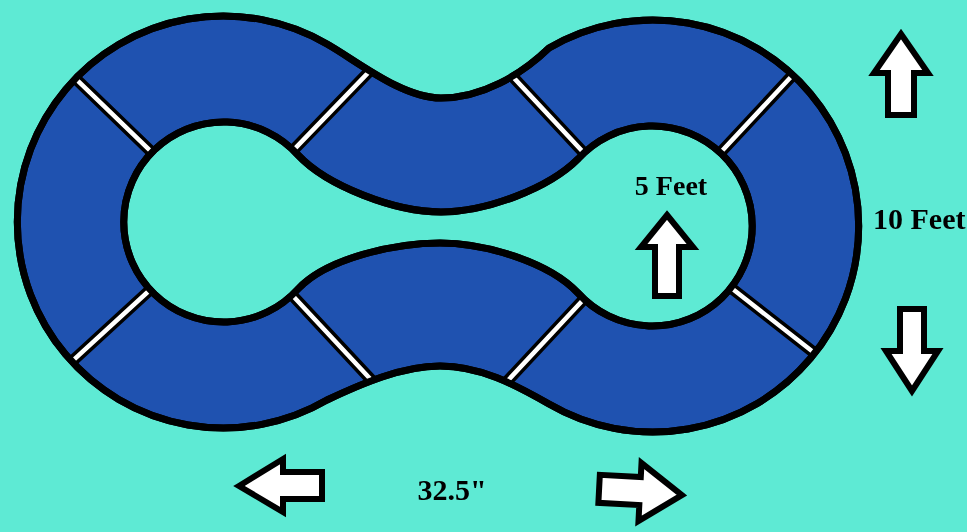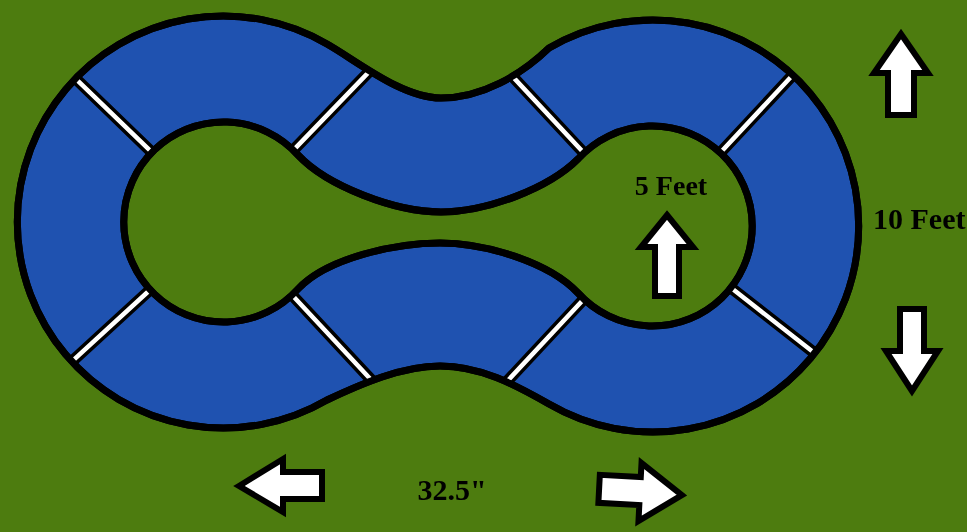--- a/index.html
+++ b/index.html
@@ -1,20 +1,20 @@
 <!DOCTYPE html>
 <html><head>
 <meta charset="utf-8">
 <style>
   html, body { margin: 0; padding: 0; background: #ffffff; }
   .stage {
     position: relative;
     width: 967px;
     height: 532px;
-    background: #4d7c0f;
+    background: #5eead4;
     overflow: hidden;
     font-family: "Liberation Serif", "DejaVu Serif", serif;
   }
   .stage svg { position: absolute; left: 0; top: 0; }
   text.dim-label {
     font-family: "Liberation Serif", "DejaVu Serif", serif;
     font-weight: bold;
     fill: #000000;
   }
 </style>

